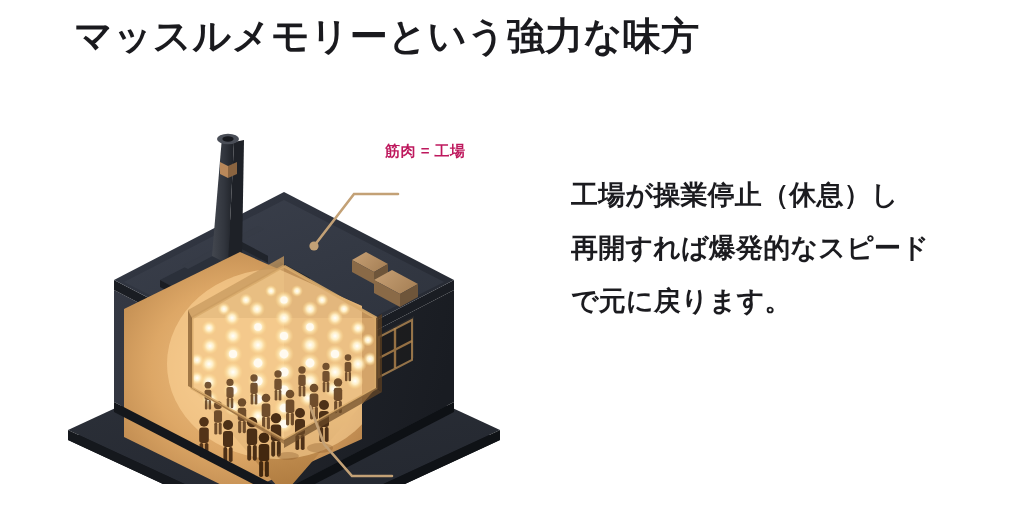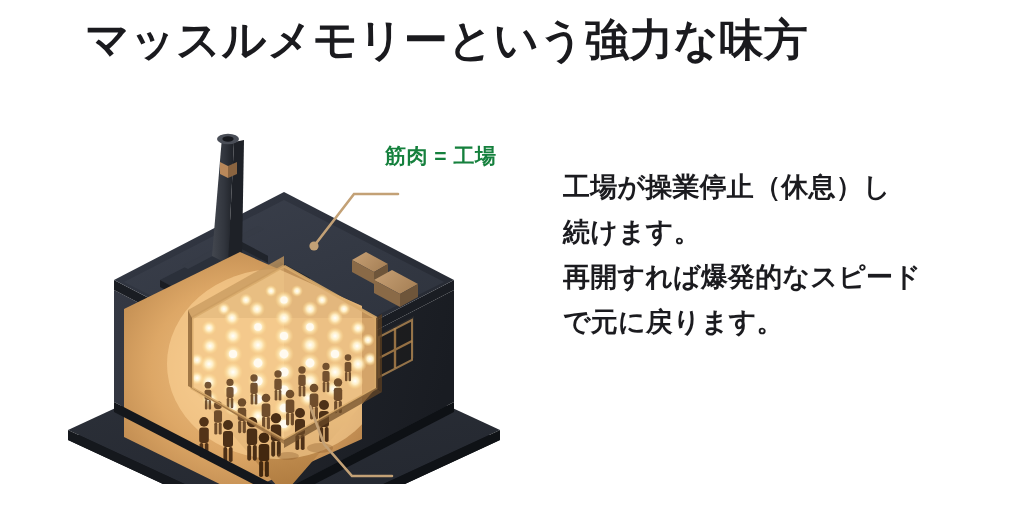--- a/index.html
+++ b/index.html
@@ -19,65 +19,65 @@
 
   #slide {
     position: absolute;
     inset: 0;
     background: #ffffff;
   }
 
   
   .title {
     position: absolute;
-    left: 85px;
+    left: 74px;
     top: 14px;
-    font-size: 44px;
+    font-size: 38px;
     font-weight: 700;
     color: #1a1a1e;
     letter-spacing: 0.5px;
     line-height: 1.18;
     white-space: nowrap;
   }
 
   
   .illus {
     position: absolute;
     left: 52px;
     top: 104px;
     width: 470px;
     height: 380px;
   }
   .illus svg { display: block; width: 100%; height: 100%; }
 
   
   .callout-label {
     position: absolute;
-    font-size: 21px;
+    font-size: 15px;
     font-weight: 700;
-    color: #15803d;
+    color: #be185d;
     white-space: nowrap;
     letter-spacing: 0.5px;
   }
   .callout-top   { left: 385px; top: 142px; }
   .callout-bottom{ left: 388px; top: 434px; }
 
   
   .body-copy {
     position: absolute;
     left: 559px;
     top: 163px;
     width: 450px;
     font-size: 27px;
     font-weight: 700;
     color: #1b1b1f;
     line-height: 1.52;
     letter-spacing: 0.2px;
   }
-  .body-copy p { margin: 4px; }
+  .body-copy p { margin: 12px; }
 </style>
 </head>
 <body>
 
 <div id="slide">
 
   <div class="title">マッスルメモリーという強力な味方</div>
 
   <div class="illus">
     <svg viewBox="0 0 470 380" xmlns="http://www.w3.org/2000/svg" aria-hidden="true">
@@ -497,18 +497,17 @@
       </g>
       <circle cx="262" cy="142" r="4.6" fill="#c3a176"></circle>
     </svg>
   </div>
 
   <div class="callout-label callout-top">筋肉 = 工場</div>
 
 
   <div class="body-copy">
     <p>工場が操業停止（休息）し</p>
-    <p>続けます。</p>
     <p>再開すれば爆発的なスピード</p>
     <p>で元に戻ります。</p>
   </div>
 
 </div>
 
 </body></html>

